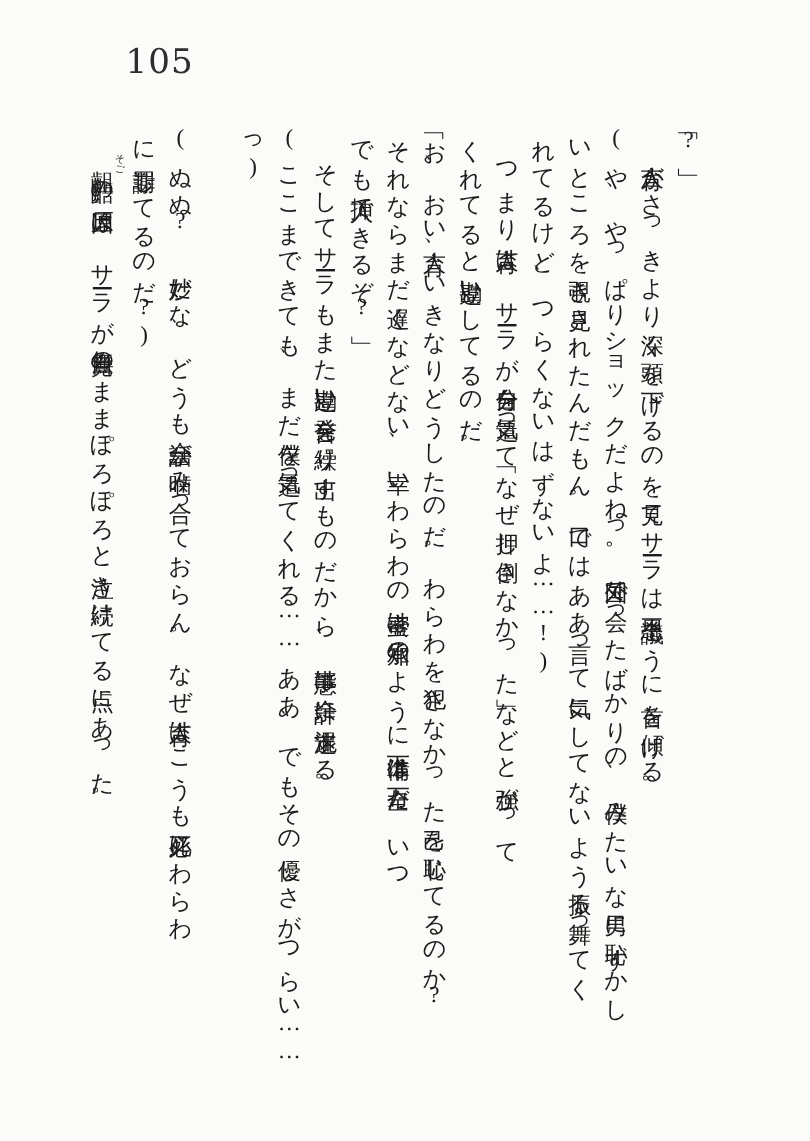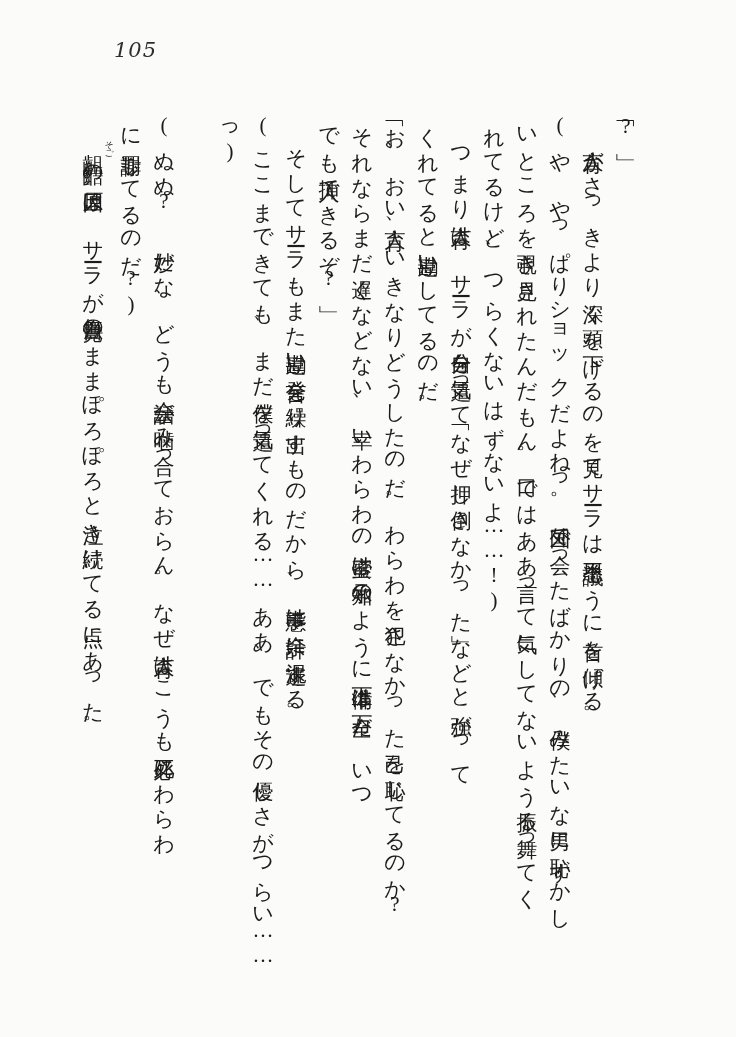--- a/index.html
+++ b/index.html
@@ -12,22 +12,21 @@
     width: 736px;
     height: 1037px;
     background: #fbfbf9;
     overflow: hidden;
     font-family: "Liberation Serif", "DejaVu Serif", serif;
   }
   .page-number {
     position: absolute;
     top: 38px;
     left: 114px;
-    font-size: 21px;
-    font-style: italic;
+    font-size: 31px;
     color: #2e2e2e;
     letter-spacing: 1px;
     font-family: "DejaVu Serif", "Liberation Serif", serif;
   }
   .text-block {
     position: absolute;
     top: 113px;
     right: 94px;
     height: 848px;
     writing-mode: vertical-rl;

